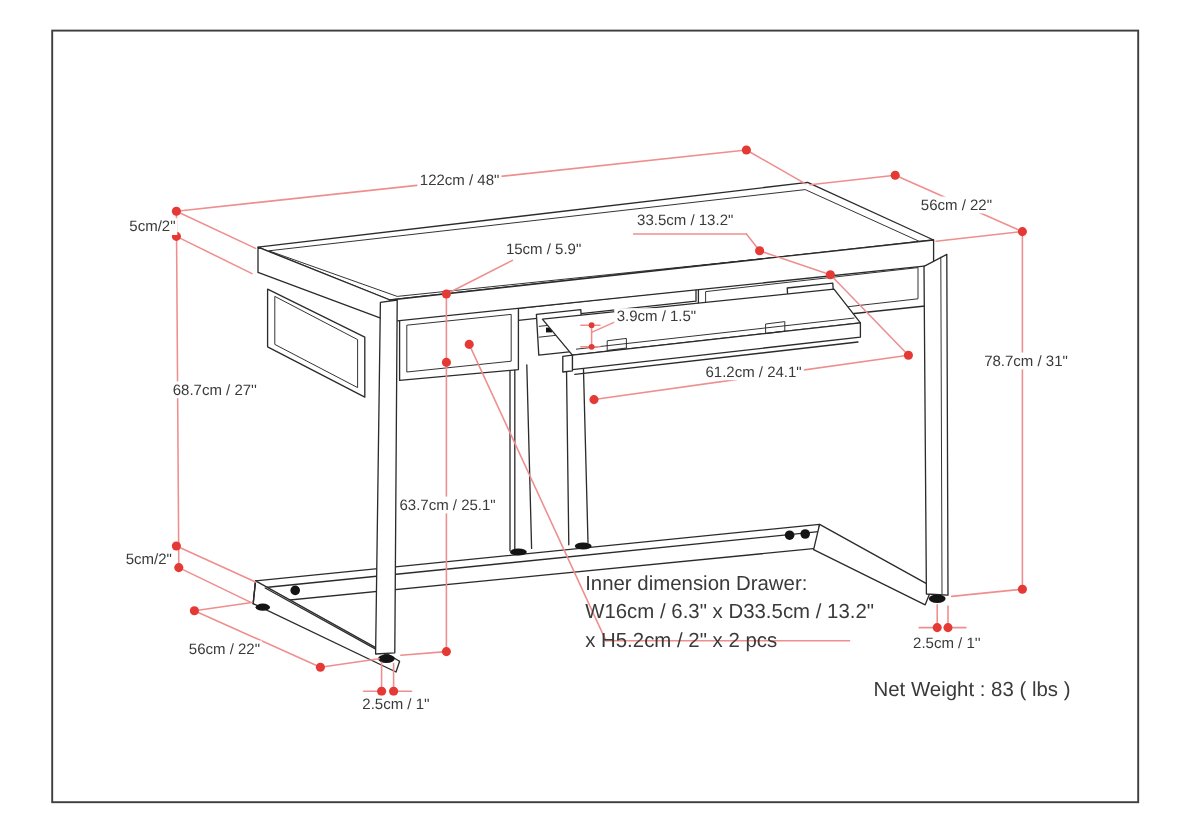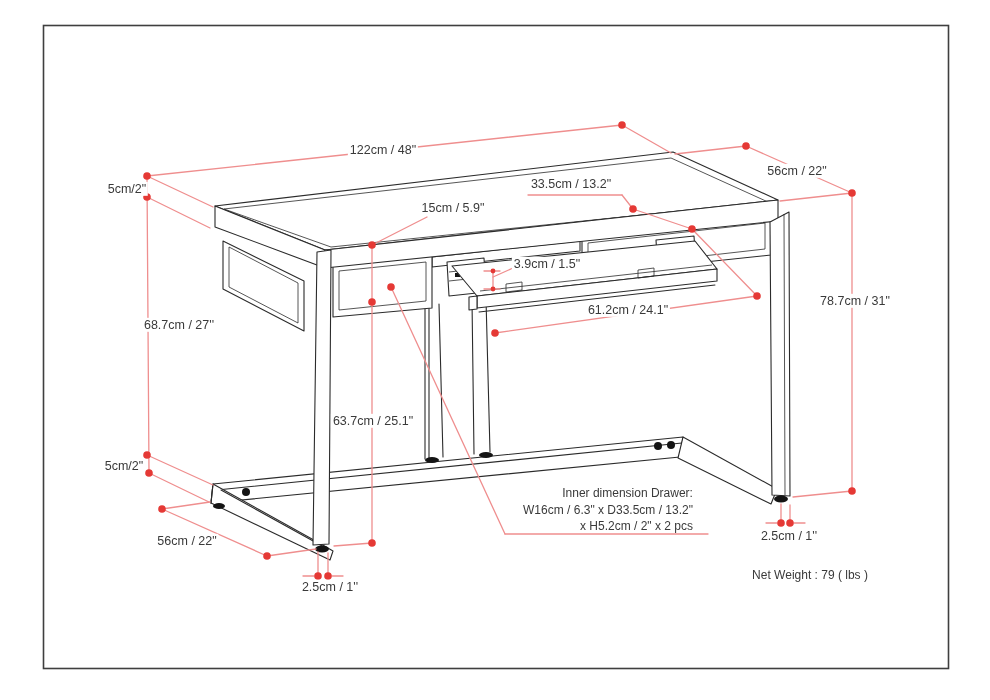--- a/index.html
+++ b/index.html
@@ -1,22 +1,22 @@
 <!DOCTYPE html>
 <html><head>
 <meta charset="utf-8">
 <style>
   html,body{margin:0;padding:0;background:#fff;}
   #stage{position:relative;width:990px;height:700px;background:#ffffff;overflow:hidden;
          font-family:"Liberation Sans","DejaVu Sans",sans-serif;}
   #lineart{position:absolute;left:0;top:0;}
   .dimlabel{position:absolute;transform:translate(-50%,-50%);white-space:nowrap;
             font-size:12.5px;color:#3a3a3a;background:#ffffff;padding:0 2px;line-height:1.15;}
-  .notelabel{position:absolute;transform:translate(-50%,-50%);text-align:right;
-             font-size:12px;color:#3a3a3a;line-height:1.38;white-space:nowrap;}
+  .notelabel{position:absolute;transform:translate(-50%,-50%);text-align:left;
+             font-size:17px;color:#3a3a3a;line-height:1.38;white-space:nowrap;}
   svg .bk{stroke:#2b2b2b;stroke-width:1.1;fill:none;stroke-linejoin:round;stroke-linecap:round;}
   svg .bkf{stroke:#2b2b2b;stroke-width:1.1;fill:#ffffff;stroke-linejoin:round;}
   svg .bkt{stroke:#2b2b2b;stroke-width:0.8;fill:none;stroke-linejoin:round;}
   svg .blk{fill:#141414;stroke:none;}
   svg .rl{stroke:#ef8e8e;stroke-width:1.3;fill:none;stroke-linecap:round;}
   svg .rd{fill:#e53935;stroke:none;}
   svg .frame{fill:none;stroke:#3f3f3f;stroke-width:1.6;}
 </style>
 </head>
 <body>
@@ -203,15 +203,15 @@
   <div class="dimlabel" style="left:124px;top:466px;">5cm/2"</div>
   <div class="dimlabel" style="left:187px;top:541px;">56cm / 22"</div>
   <div class="dimlabel" style="left:330px;top:587px;">2.5cm / 1''</div>
   <div class="dimlabel" style="left:789px;top:536px;">2.5cm / 1''</div>
 
   <div class="notelabel" style="left:608px;top:510px;">
     <div>Inner dimension Drawer:</div>
     <div>W16cm / 6.3" x D33.5cm / 13.2"</div>
     <div>x H5.2cm / 2" x 2 pcs</div>
   </div>
-  <div class="notelabel" style="left:810px;top:575px;">Net Weight : 79 ( lbs )</div>
+  <div class="notelabel" style="left:810px;top:575px;">Net Weight : 83 ( lbs )</div>
 
 </div>
 
 </body></html>

